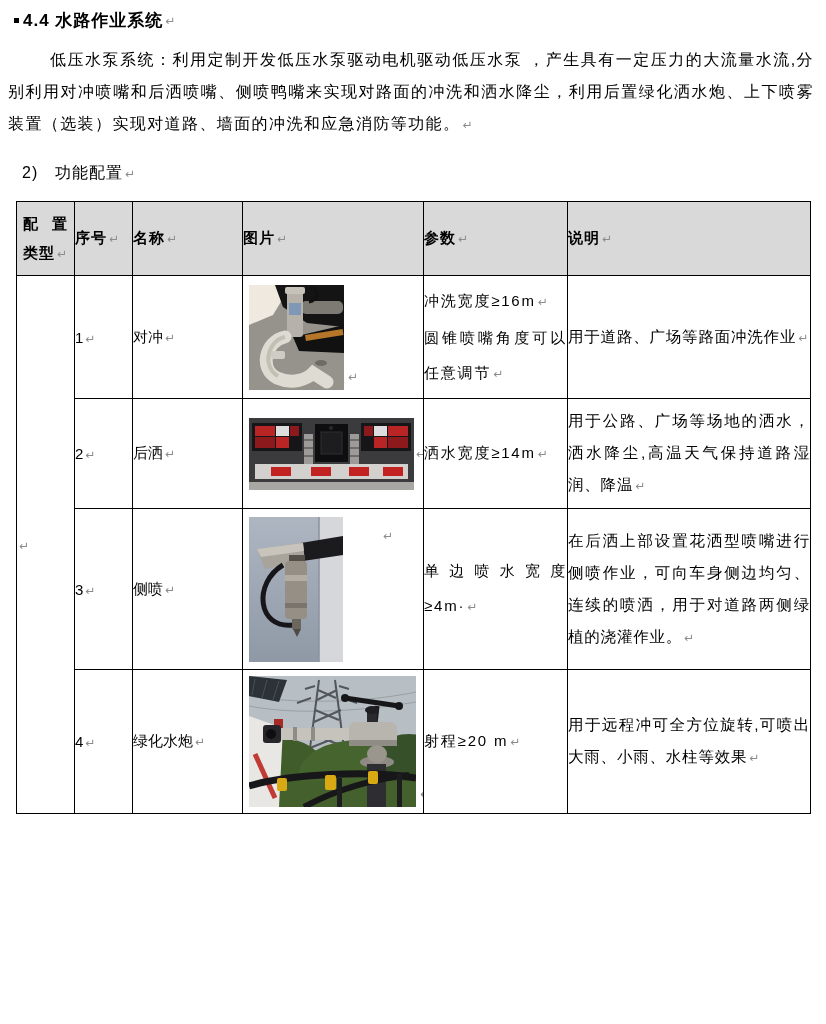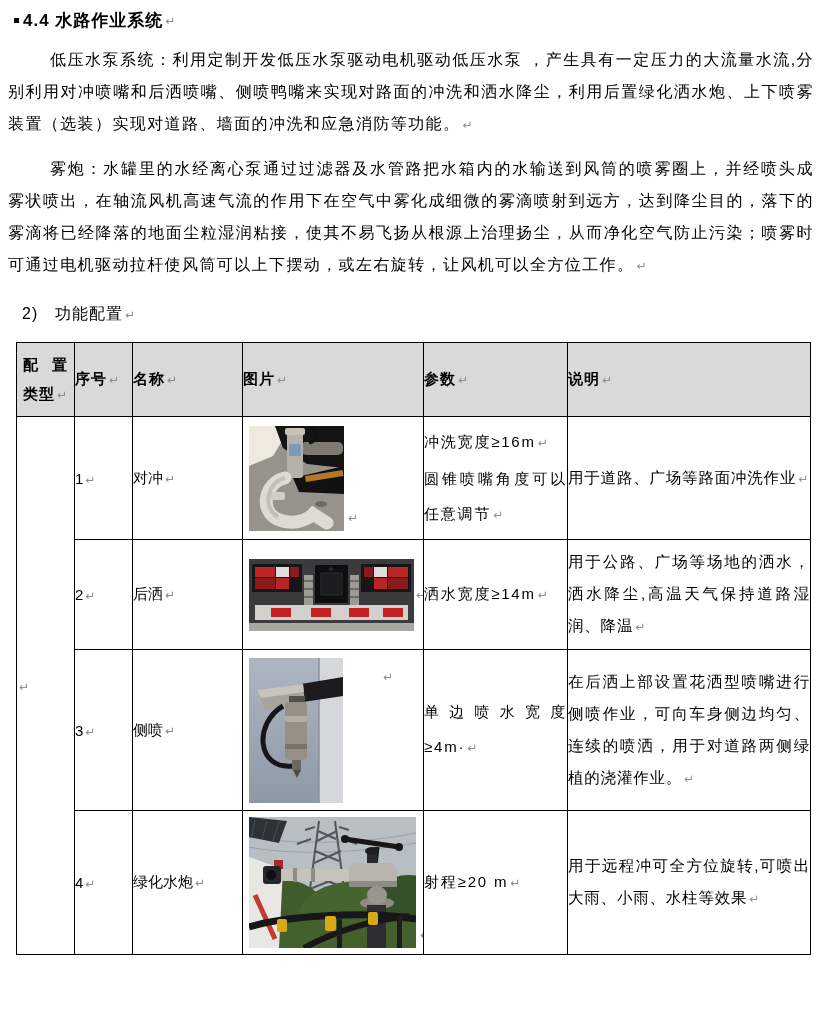--- a/index.html
+++ b/index.html
@@ -60,23 +60,20 @@
     <span class="sq"></span>
     <span>4.4 水路作业系统</span>
     <span class="pm">↵</span>
   </div>
 
 
   <div class="para">
     <span>低压水泵系统：利用定制开发低压水泵驱动电机驱动低压水泵 ，产生具有一定压力的大流量水流,分别利用对冲喷嘴和后洒喷嘴、侧喷鸭嘴来实现对路面的冲洗和洒水降尘，利用后置绿化洒水炮、上下喷雾装置（选装）实现对道路、墙面的冲洗和应急消防等功能。</span><span class="pm">↵</span>
   </div>
 
-  <div class="para">
-    <span>雾炮：水罐里的水经离心泵通过过滤器及水管路把水箱内的水输送到风筒的喷雾圈上，并经喷头成雾状喷出，在轴流风机高速气流的作用下在空气中雾化成细微的雾滴喷射到远方，达到降尘目的，落下的雾滴将已经降落的地面尘粒湿润粘接，使其不易飞扬从根源上治理扬尘，从而净化空气防止污染；喷雾时可通过电机驱动拉杆使风筒可以上下摆动，或左右旋转，让风机可以全方位工作。</span><span class="pm">↵</span>
-  </div>
 
   <div class="list-item">
     <span class="num">2)</span><span>功能配置</span><span class="pm">↵</span>
   </div>
 
   <table class="cfg">
     <colgroup>
       <col style="width:58px">
         <col style="width:58px">
         <col style="width:110px">

